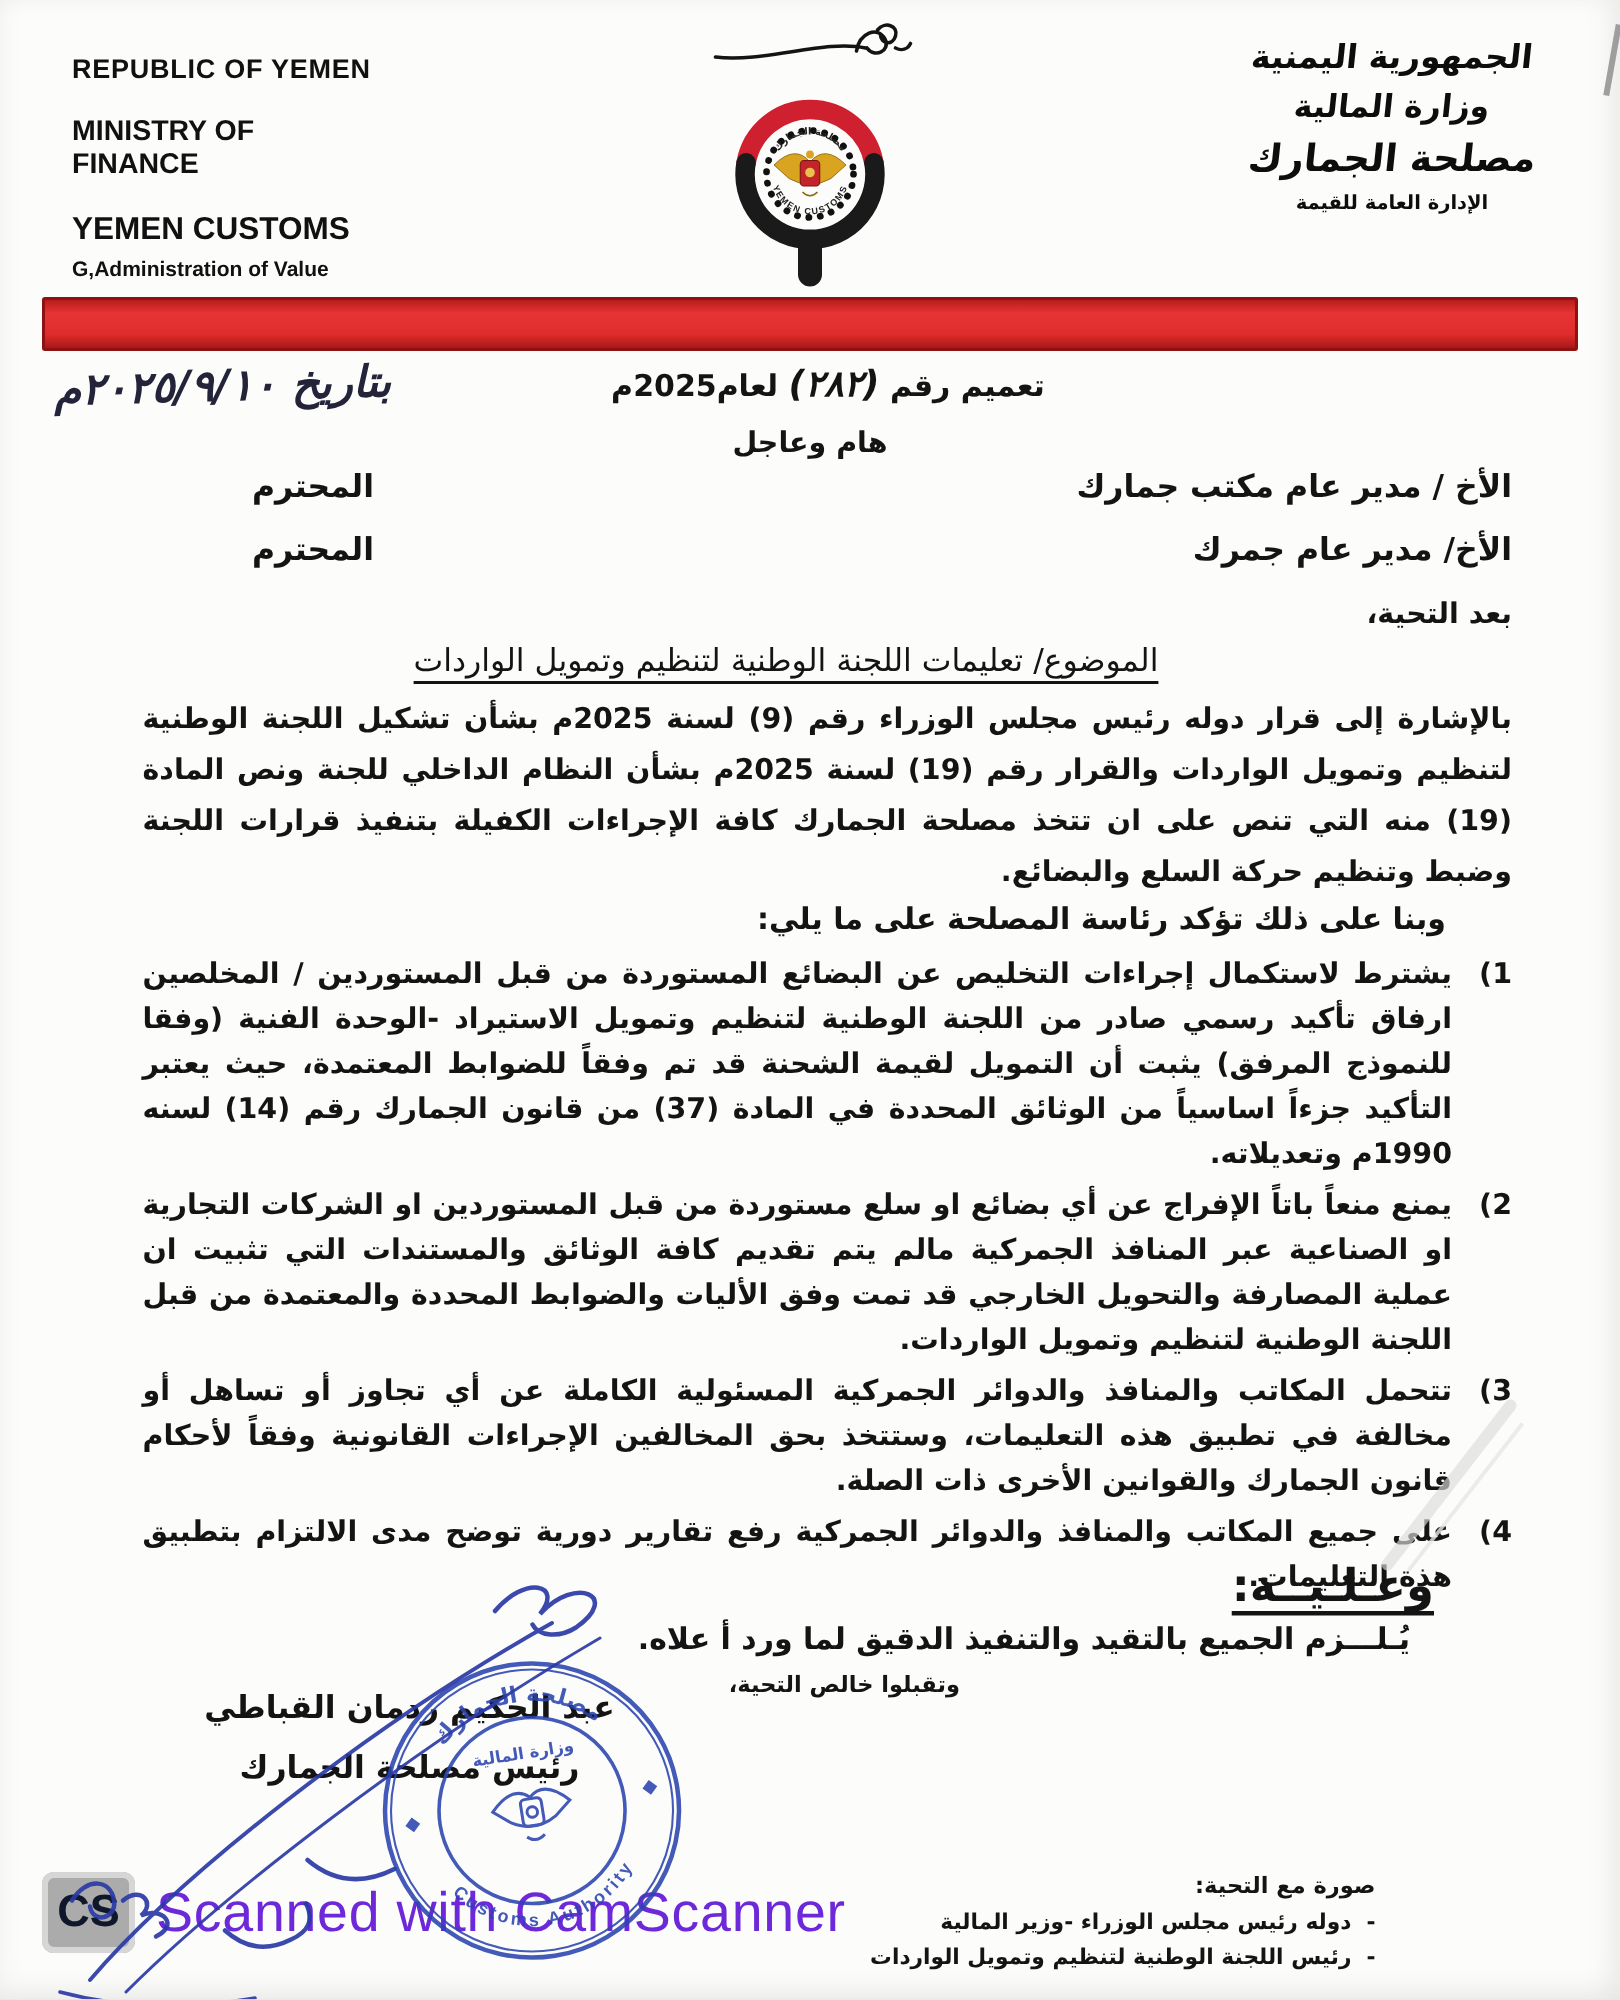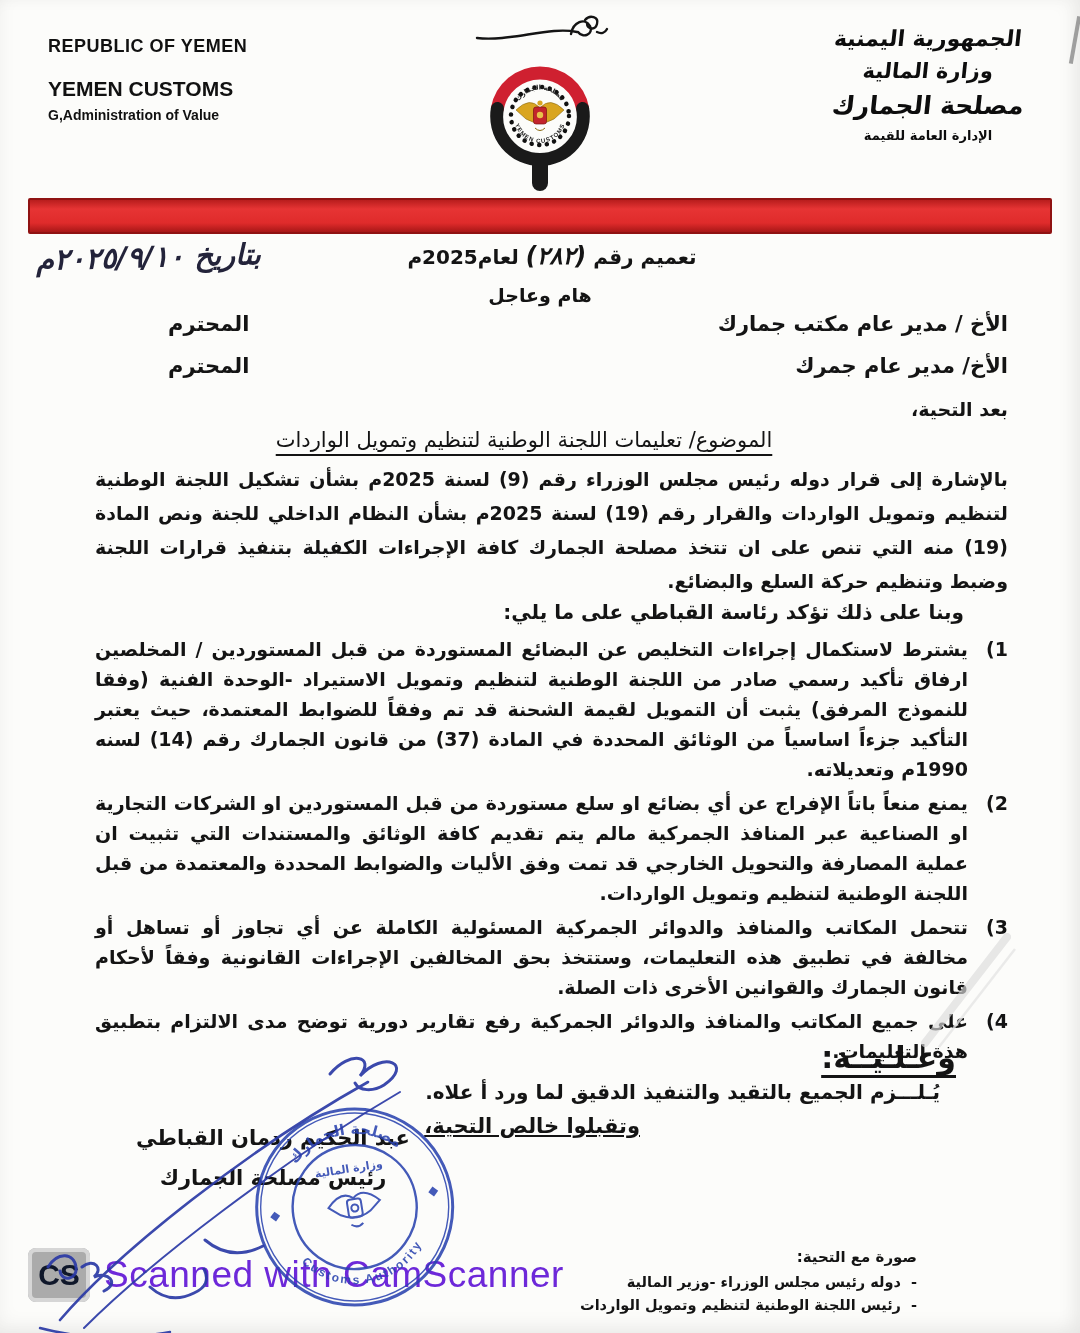--- a/index.html
+++ b/index.html
@@ -47,21 +47,21 @@
   .intro{position:absolute;top:462px;right:72px;left:95px;direction:rtl;text-align:justify;
     font-size:19px;font-weight:700;line-height:34px;}
   .confirm{position:absolute;top:600px;right:116px;direction:rtl;font-size:20px;font-weight:800;}
   .items{position:absolute;top:634px;right:72px;left:95px;direction:rtl;}
   .item{display:flex;gap:8px;margin-bottom:4px;}
   .item .num{flex:0 0 32px;font-size:19px;font-weight:800;line-height:30px;}
   .item .txt{flex:1;text-align:justify;font-size:19px;font-weight:700;line-height:30px;}
   .therefore{position:absolute;top:1040px;right:124px;direction:rtl;font-size:30px;font-weight:800;
     letter-spacing:1px;text-decoration:underline;text-underline-offset:7px;text-decoration-thickness:2.5px;}
   .oblige{position:absolute;top:1080px;right:140px;direction:rtl;font-size:20px;font-weight:800;}
-  .closing{position:absolute;top:1114px;right:440px;direction:rtl;font-size:21px;font-weight:800;text-decoration:underline;}
+  .closing{position:absolute;top:1114px;right:440px;direction:rtl;font-size:15px;font-weight:800;}
   
   .sig-block{position:absolute;left:108px;top:1126px;width:330px;text-align:center;direction:rtl;z-index:2;}
   .sig-block .nm{font-size:21px;font-weight:800;margin-bottom:16px;}
   .sig-block .tt{font-size:21px;font-weight:800;}
   .stamp{position:absolute;left:248px;top:1100px;z-index:3;opacity:.88;transform:rotate(-9deg);}
   .sig-ink{position:absolute;left:0;top:1030px;z-index:4;pointer-events:none;}
   
   .cc{position:absolute;right:163px;top:1232px;direction:rtl;z-index:2;margin-top:16px;}
   .cc .cc-h{font-size:15px;font-weight:800;margin-bottom:8px;}
   .cc .cc-i{font-size:14.5px;font-weight:800;margin-bottom:7px;display:flex;gap:10px;}
@@ -77,20 +77,21 @@
     transform:rotate(10deg);opacity:.7;}
   .artifact-slash{position:absolute;left:905px;top:925px;z-index:0;}
 </style>
 </head>
 <body>
 
 <div class="page">
 
   <div class="hdr-left">
     <div class="l1">REPUBLIC OF YEMEN</div>
+    <div class="l2">MINISTRY OF FINANCE</div>
     <div class="l3">YEMEN CUSTOMS</div>
     <div class="l4">G,Administration of Value</div>
   </div>
 
   <div class="hdr-right">
     <div class="r1">الجمهورية اليمنية</div>
     <div class="r2">وزارة المالية</div>
     <div class="r3">مصلحة الجمارك</div>
     <div class="r4">الإدارة العامة للقيمة</div>
   </div>
@@ -148,21 +149,21 @@
   </div>
   <div class="addr-row r2">
     <span>الأخ/ مدير عام جمرك</span>
     <span>المحترم</span>
   </div>
   <div class="greeting">بعد التحية،</div>
 
   <div class="subject">الموضوع/ تعليمات اللجنة الوطنية لتنظيم وتمويل الواردات</div>
 
   <div class="intro">بالإشارة إلى قرار دوله رئيس مجلس الوزراء رقم (9) لسنة 2025م بشأن تشكيل اللجنة الوطنية لتنظيم وتمويل الواردات والقرار رقم (19) لسنة 2025م بشأن النظام الداخلي للجنة ونص المادة (19) منه التي تنص على ان تتخذ مصلحة الجمارك كافة الإجراءات الكفيلة بتنفيذ قرارات اللجنة وضبط وتنظيم حركة السلع والبضائع.</div>
-  <div class="confirm">وبنا على ذلك تؤكد رئاسة القباطي على ما يلي:</div>
+  <div class="confirm">وبنا على ذلك تؤكد رئاسة المصلحة على ما يلي:</div>
 
   <div class="items">
     <div class="item">
       <span class="num">1)</span>
       <div class="txt">يشترط لاستكمال إجراءات التخليص عن البضائع المستوردة من قبل المستوردين / المخلصين ارفاق تأكيد رسمي صادر من اللجنة الوطنية لتنظيم وتمويل الاستيراد -الوحدة الفنية (وفقا للنموذج المرفق) يثبت أن التمويل لقيمة الشحنة قد تم وفقاً للضوابط المعتمدة، حيث يعتبر التأكيد جزءاً اساسياً من الوثائق المحددة في المادة (37) من قانون الجمارك رقم (14) لسنه 1990م وتعديلاته.</div>
     </div>
     <div class="item">
       <span class="num">2)</span>
       <div class="txt">يمنع منعاً باتاً الإفراج عن أي بضائع او سلع مستوردة من قبل المستوردين او الشركات التجارية او الصناعية عبر المنافذ الجمركية مالم يتم تقديم كافة الوثائق والمستندات التي تثبيت ان عملية المصارفة والتحويل الخارجي قد تمت وفق الأليات والضوابط المحددة والمعتمدة من قبل اللجنة الوطنية لتنظيم وتمويل الواردات.</div>
     </div>

